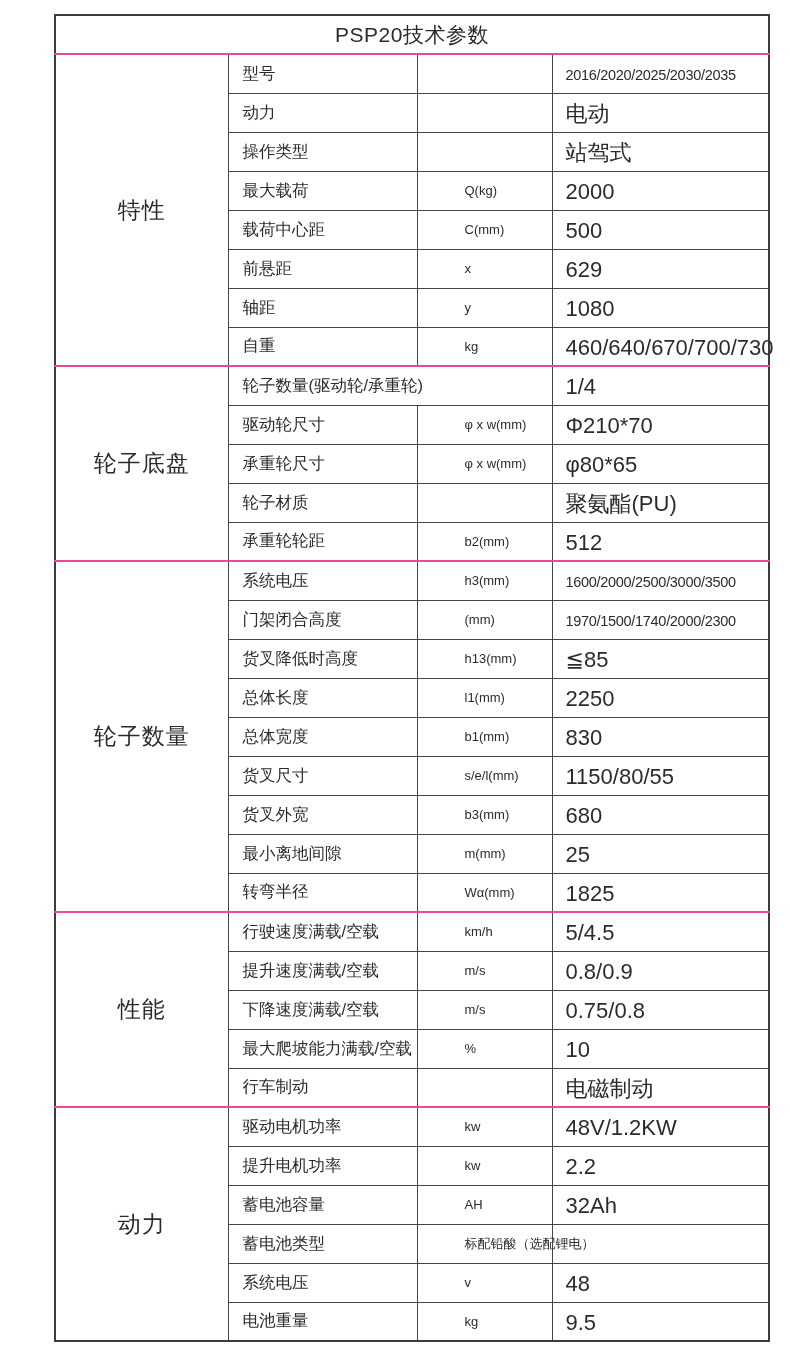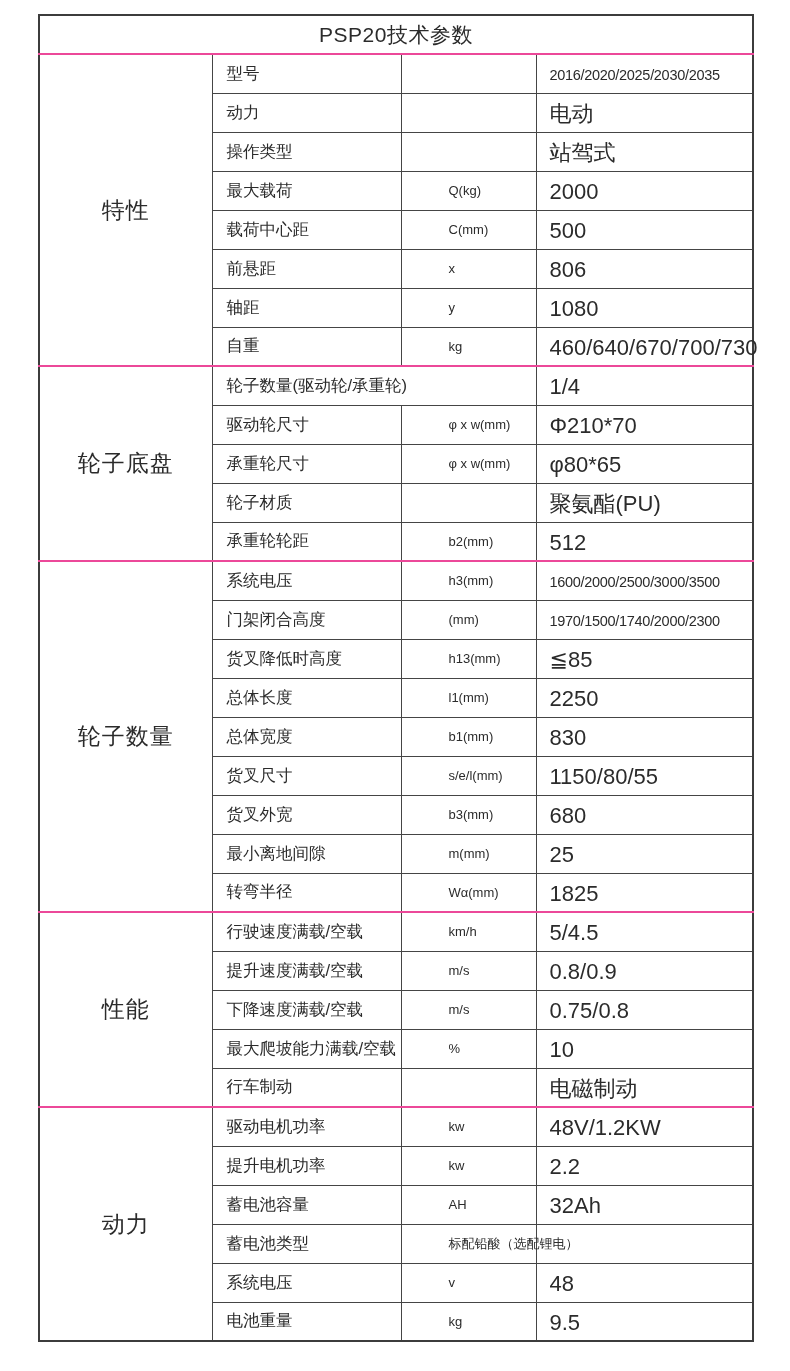--- a/index.html
+++ b/index.html
@@ -5,21 +5,21 @@
   html, body {
     margin: 0;
     padding: 0;
     background: #ffffff;
     width: 790px;
     height: 1371px;
     font-family: "Liberation Sans", "DejaVu Sans", sans-serif;
   }
   .table-wrap {
     position: absolute;
-    left: 38px;
+    left: 54px;
     top: 14px;
   }
   table.spec {
     border-collapse: collapse;
     table-layout: fixed;
     width: 714px;
     border: 2px solid #3c3c3c;
   }
   table.spec td {
     border: 1px solid #454545;
@@ -107,21 +107,21 @@
           <td class="value-cell">2000</td>
         </tr>
         <tr>
           <td class="label-cell">载荷中心距</td>
           <td class="unit-cell"><span>C(mm)</span></td>
           <td class="value-cell">500</td>
         </tr>
         <tr>
           <td class="label-cell">前悬距</td>
           <td class="unit-cell"><span>x</span></td>
-          <td class="value-cell">806</td>
+          <td class="value-cell">629</td>
         </tr>
         <tr>
           <td class="label-cell">轴距</td>
           <td class="unit-cell"><span>y</span></td>
           <td class="value-cell">1080</td>
         </tr>
         <tr>
           <td class="label-cell">自重</td>
           <td class="unit-cell"><span>kg</span></td>
           <td class="value-cell">460/640/670/700/730</td>

